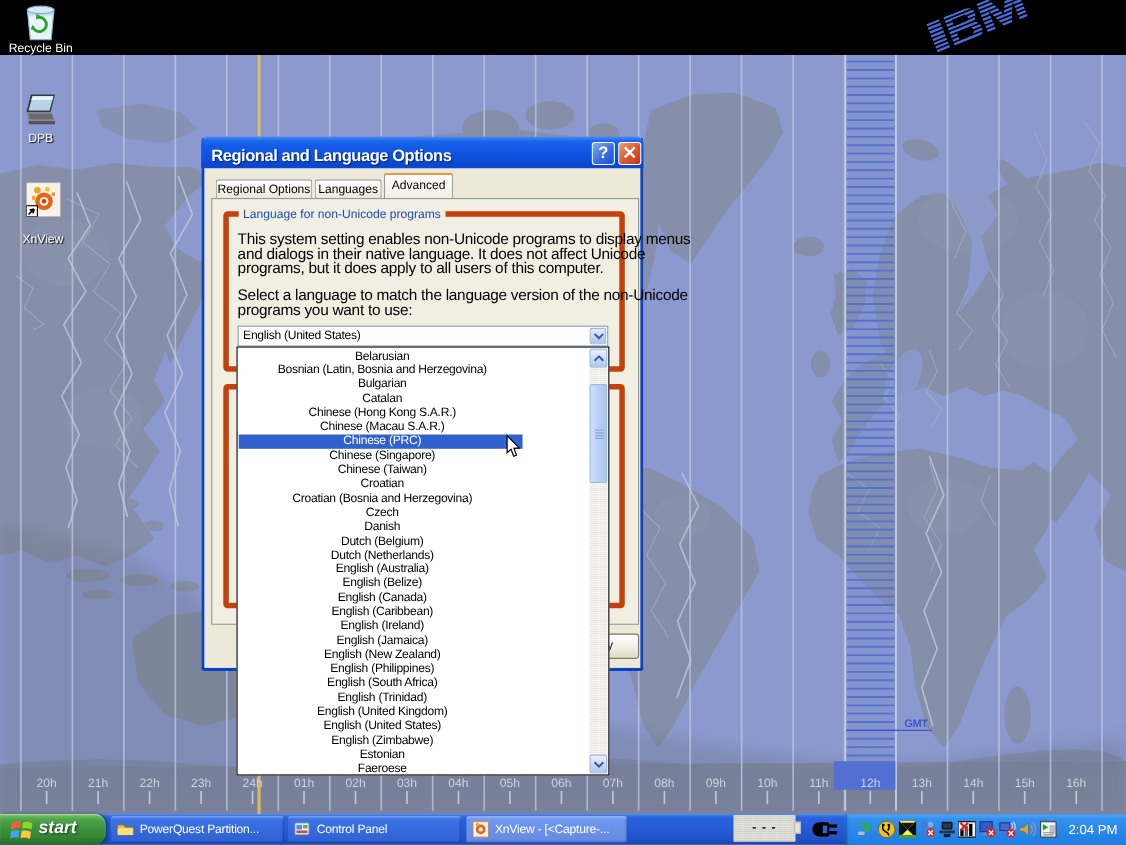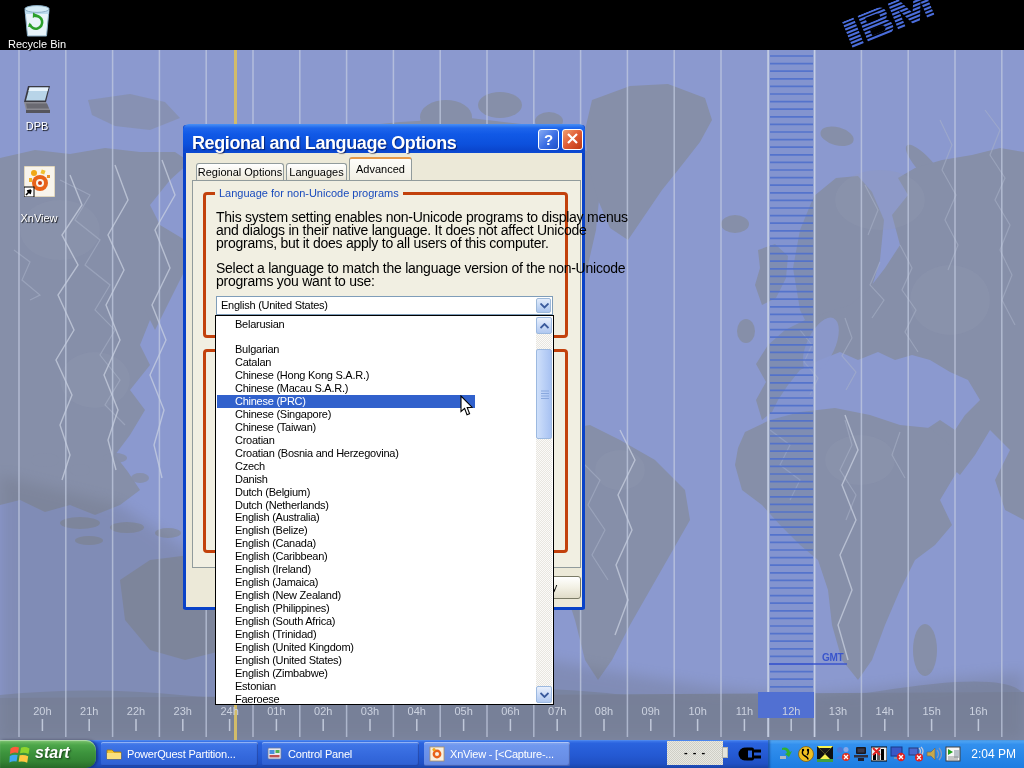--- a/index.html
+++ b/index.html
@@ -8,44 +8,44 @@
 #topbar { position:absolute; left:0; top:0; width:1024px; height:50px; background:#000; z-index:2; }
 #wall { position:absolute; left:0; top:50px; width:1024px; height:690px; z-index:1; }
 .iconlbl { position:absolute; color:#fff; font-size:11px; text-align:center; text-shadow:1px 1px 1px rgba(0,0,0,0.9); z-index:3; width:80px; }
 .dicon { position:absolute; z-index:3; }
 #ibm { position:absolute; left:829px; top:-5px; z-index:3; }
 
 #dlg { position:absolute; left:183px; top:125px; width:402px; height:485px; z-index:10;
   background:#ECE9D8; border:3px solid #0942c8; border-top:none; border-radius:3px; box-shadow:0 0 0 0; }
 #tbar { position:absolute; left:-3px; top:-1px; width:402px; height:29px; border-radius:6px 6px 0 0;
   background:linear-gradient(180deg,#4a90f4 0%,#1d65ec 14%,#1159e6 35%,#0c50dc 70%,#0a46ce 90%,#0c4ad2 100%); }
-#tbar .ttl { position:absolute; left:9px; top:9px; color:#fff; font-weight:bold; font-size:18px; letter-spacing:-0.4px; text-shadow:1px 1px 1px rgba(0,0,40,0.55); }
+#tbar .ttl { position:absolute; left:9px; top:9px; color:#fff; font-weight:bold; font-size:15px; letter-spacing:-0.4px; text-shadow:1px 1px 1px rgba(0,0,40,0.55); }
 .tbtn { position:absolute; top:5px; width:21px; height:21px; border-radius:3px; border:1px solid #fff; font-weight:bold; color:#fff; text-align:center; line-height:19px; font-size:13px; z-index:11; }
 #helpb { right:26px; background:linear-gradient(135deg,#86aaf2 0%,#3a6de4 55%,#1c50c8 100%); font-size:15px;}
 #closeb { right:2px; background:linear-gradient(135deg,#f0a070 0%,#e05a34 50%,#bc3812 100%); }
 #closeb svg { margin-top:3px; }
 
 .tab { position:absolute; background:linear-gradient(180deg,#ffffff 0%,#f6f4ec 55%,#eae6d8 100%);
   border:1px solid #919B9C; border-bottom:none; border-radius:3px 3px 0 0; font-size:11px; color:#000; text-align:center; z-index:10; }
 #tabA { left:10px; top:38px; width:88px; height:17px; line-height:17px; }
 #tabB { left:100px; top:38px; width:61px; height:17px; line-height:17px; }
 #tabC { left:163px; top:32px; width:63px; height:23px; line-height:21px; border-top:2px solid #e89a49; z-index:12; background:linear-gradient(180deg,#fdfdfa 0%,#f4f2e8 80%,#f0eee2 100%);}
 
 #pane { position:absolute; left:6px; top:55px; width:389px; height:388px; background:#F1EFE2; border:1px solid #919B9C; }
-.grp { position:absolute; border:3px solid #c2410c; border-radius:4px; }
+.grp { position:absolute; border:5px solid #c2410c; border-radius:4px; }
 .grp > span { position:absolute; left:9px; top:-8px; background:#F1EFE2; padding:0 4px; color:#1a4bbc; font-size:11px; white-space:nowrap; }
 .txt { position:absolute; font-size:14px; color:#000; letter-spacing:-0.25px; line-height:13px; white-space:nowrap; }
 #combo { position:absolute; left:23px; top:115px; width:337px; height:19px; background:#fff; border:1px solid #7F9DB9; font-size:11px; z-index:10; }
 #combo .cv { position:absolute; left:4px; top:2px; letter-spacing:-0.25px; }
 .cbtn { position:absolute; right:1px; top:1px; width:15px; height:15px; border:1px solid #9db9d9; border-radius:2px;
   background:linear-gradient(180deg,#e3ecfb 0%,#c6d9f5 50%,#aac4ee 100%); }
 .btn { position:absolute; height:23px; background:linear-gradient(180deg,#ffffff 0%,#f2f0e4 50%,#e0dcc8 100%); border:1px solid #7a7a66; border-radius:3px; font-size:11px; text-align:center; line-height:21px; }
 
 #list { position:absolute; left:215px; top:315px; width:339px; height:390px; background:#fff; border:1px solid #000; z-index:20; font-size:11px; }
-.li { position:absolute; left:1px; width:258px; height:13px; line-height:12.5px; padding-left:18px; white-space:nowrap; letter-spacing:-0.25px; }
+.li { position:absolute; left:1px; width:258px; height:13px; line-height:12.5px; padding-left:3px; white-space:nowrap; letter-spacing:-0.25px;text-align:center; }
 .sel { background:#3161cc; color:#fff; }
 #sbar { position:absolute; right:1px; top:1px; width:16px; height:386px; background:#f3f2ee;
   background-image:repeating-conic-gradient(#fbfaf8 0% 25%, #e8e6e0 0% 50%); background-size:2px 2px; }
 .sarr { position:absolute; left:0; width:16px; height:17px; border:1px solid #9cb9e0; border-radius:2px;
   background:linear-gradient(180deg,#e9f0fc 0%,#cfdef8 45%,#b0c8f0 100%); text-align:center; }
 #sthumb { position:absolute; left:0; top:32px; width:16px; height:90px; border:1px solid #9cb9e0; border-radius:2px;
   background:linear-gradient(90deg,#cfe0fa 0%,#bdd2f7 45%,#a8c2f2 100%); }
 
 #taskbar { position:absolute; left:0; top:740px; width:1024px; height:28px; z-index:30;
   background:linear-gradient(180deg,#5590f0 0%,#3a74e8 5%,#2a63de 12%,#2459d2 55%,#2050c4 85%,#1844a8 100%); }
@@ -387,20 +387,21 @@
         </div>
     </div>
   </div>
   <div class="btn" style="left:158px; top:451px; width:72px;">OK</div>
   <div class="btn" style="left:238px; top:451px; width:72px;">Cancel</div>
   <div class="btn" style="left:320px; top:451px; width:75px;">Apply</div>
 </div>
 
 <div id="list">
 <div class="li" style="top:1.5px">Belarusian</div>
+<div class="li" style="top:14.4px">Bosnian (Latin, Bosnia and Herzegovina)</div>
 <div class="li" style="top:27.4px">Bulgarian</div>
 <div class="li" style="top:40.3px">Catalan</div>
 <div class="li" style="top:53.2px">Chinese (Hong Kong S.A.R.)</div>
 <div class="li" style="top:66.2px">Chinese (Macau S.A.R.)</div>
 <div class="li sel" style="top:79.1px">Chinese (PRC)</div>
 <div class="li" style="top:92.0px">Chinese (Singapore)</div>
 <div class="li" style="top:104.9px">Chinese (Taiwan)</div>
 <div class="li" style="top:117.9px">Croatian</div>
 <div class="li" style="top:130.8px">Croatian (Bosnia and Herzegovina)</div>
 <div class="li" style="top:143.7px">Czech</div>

